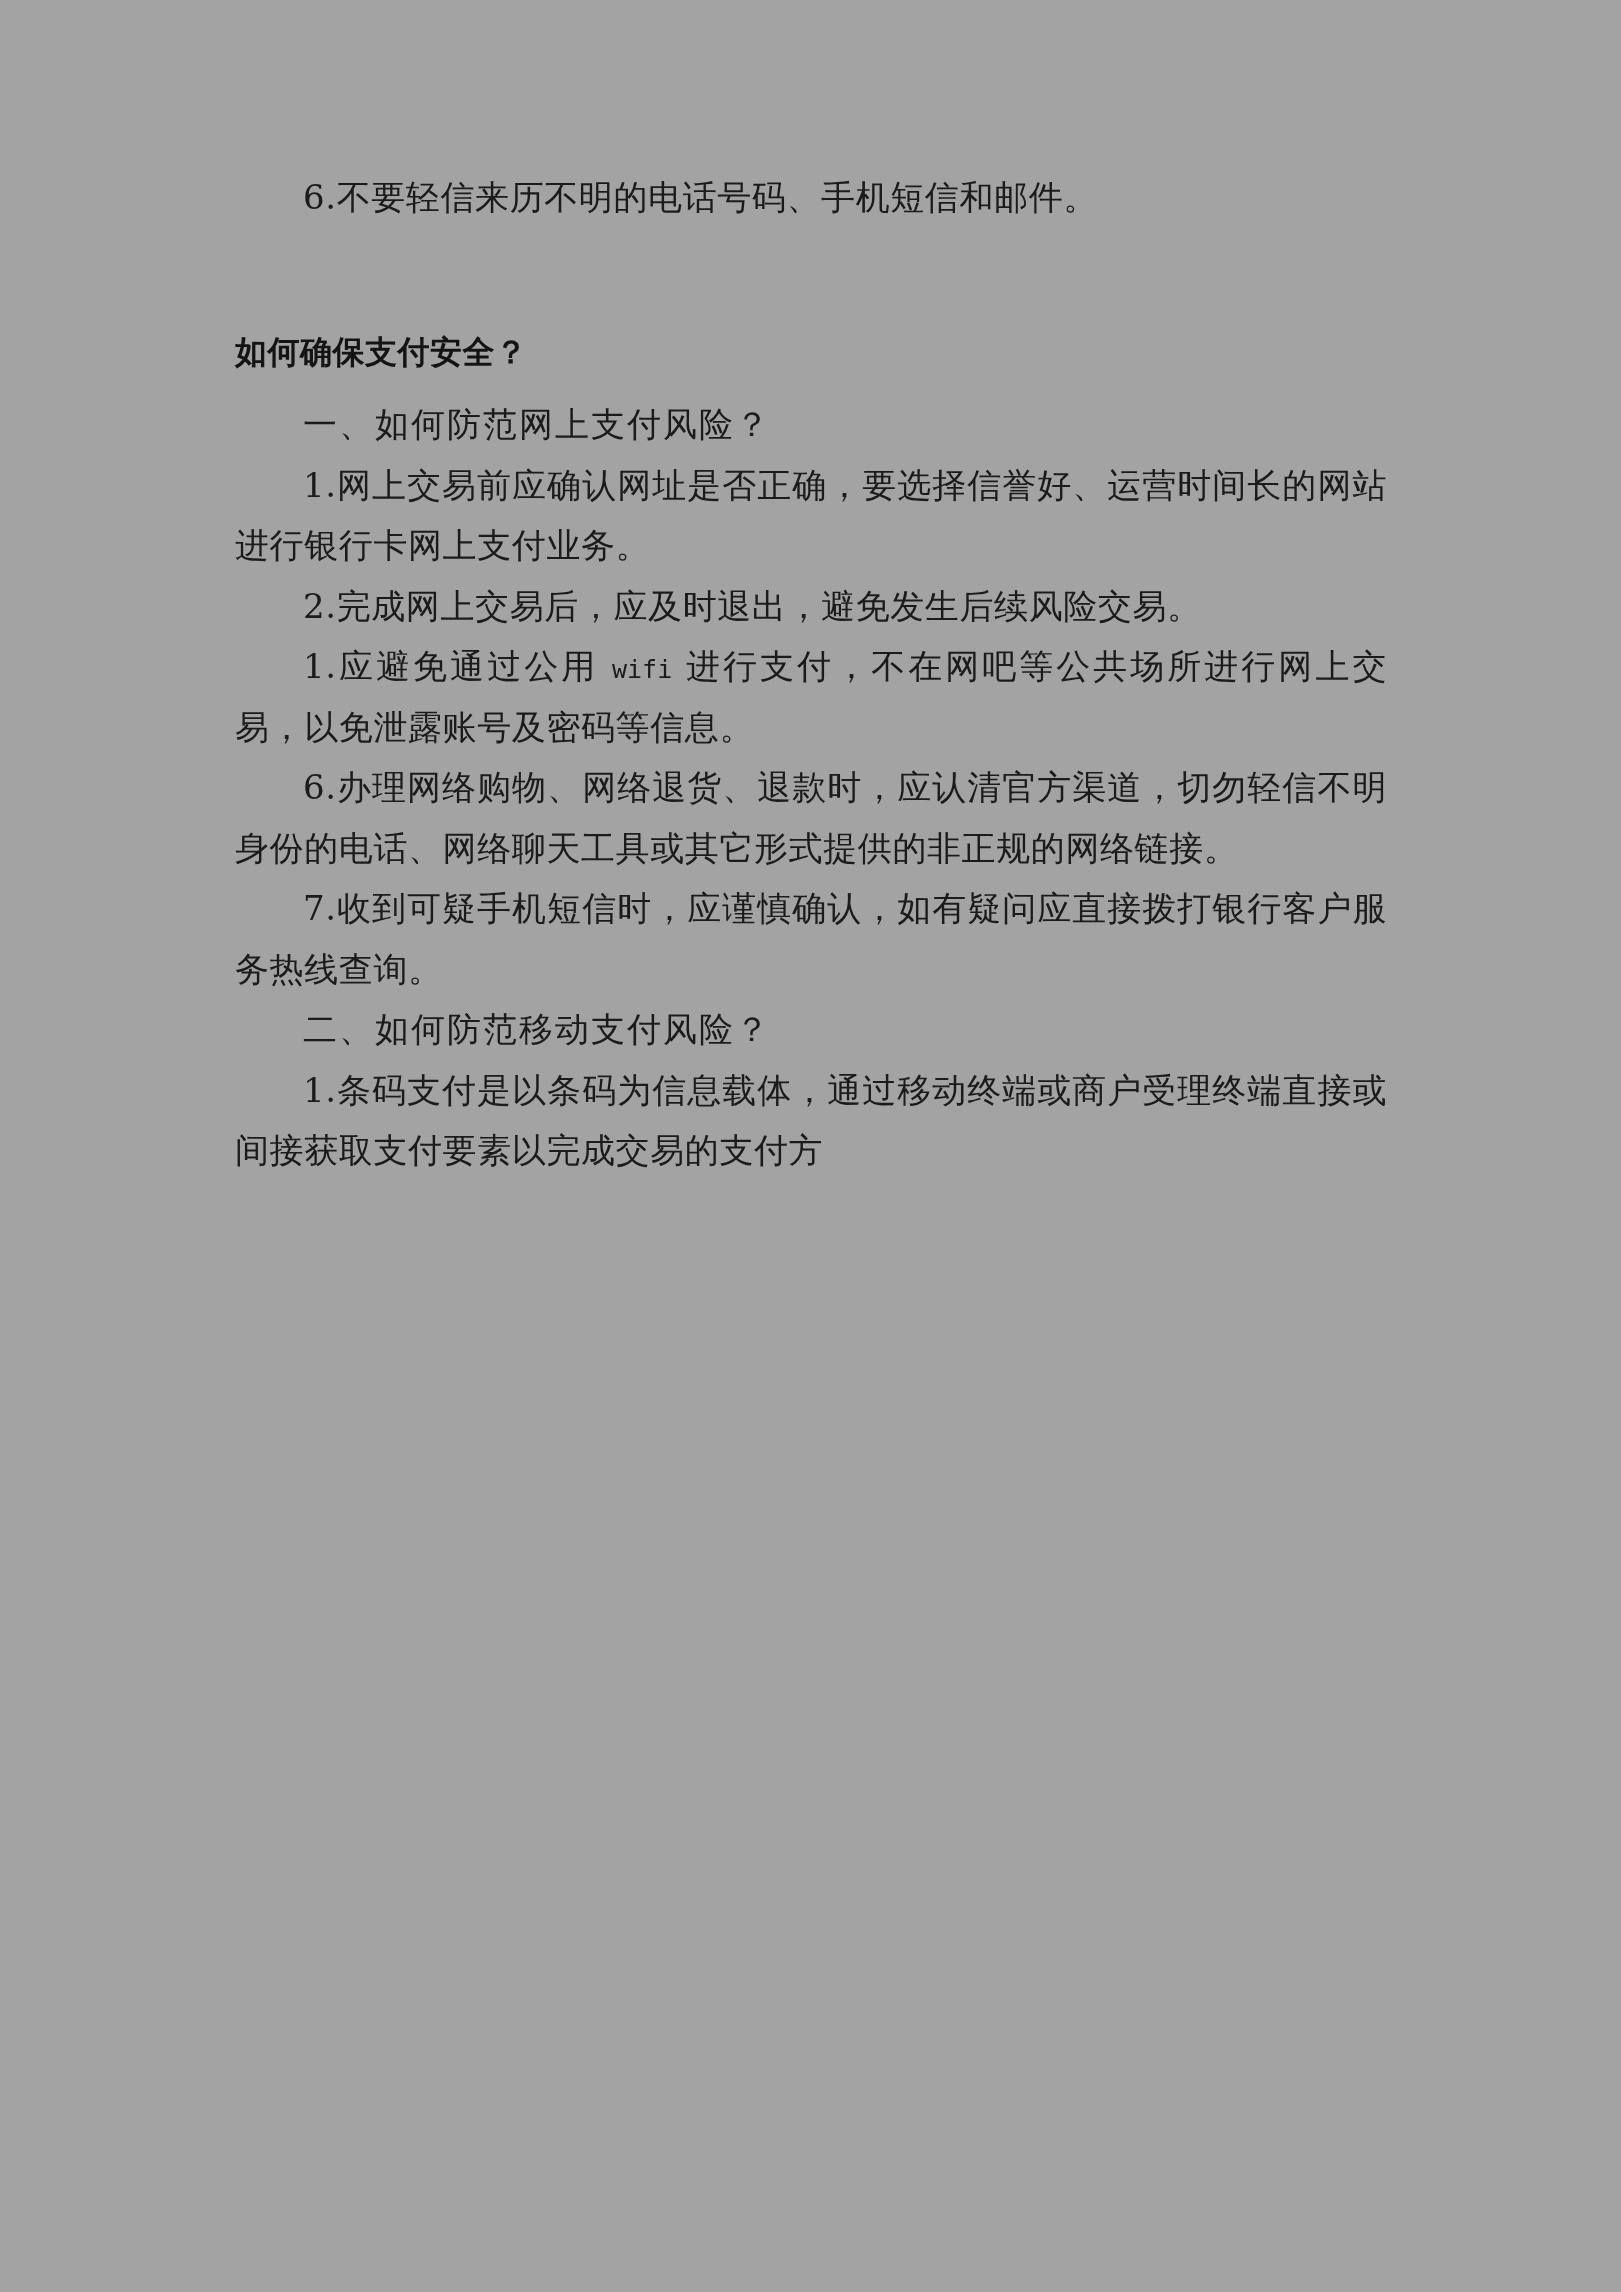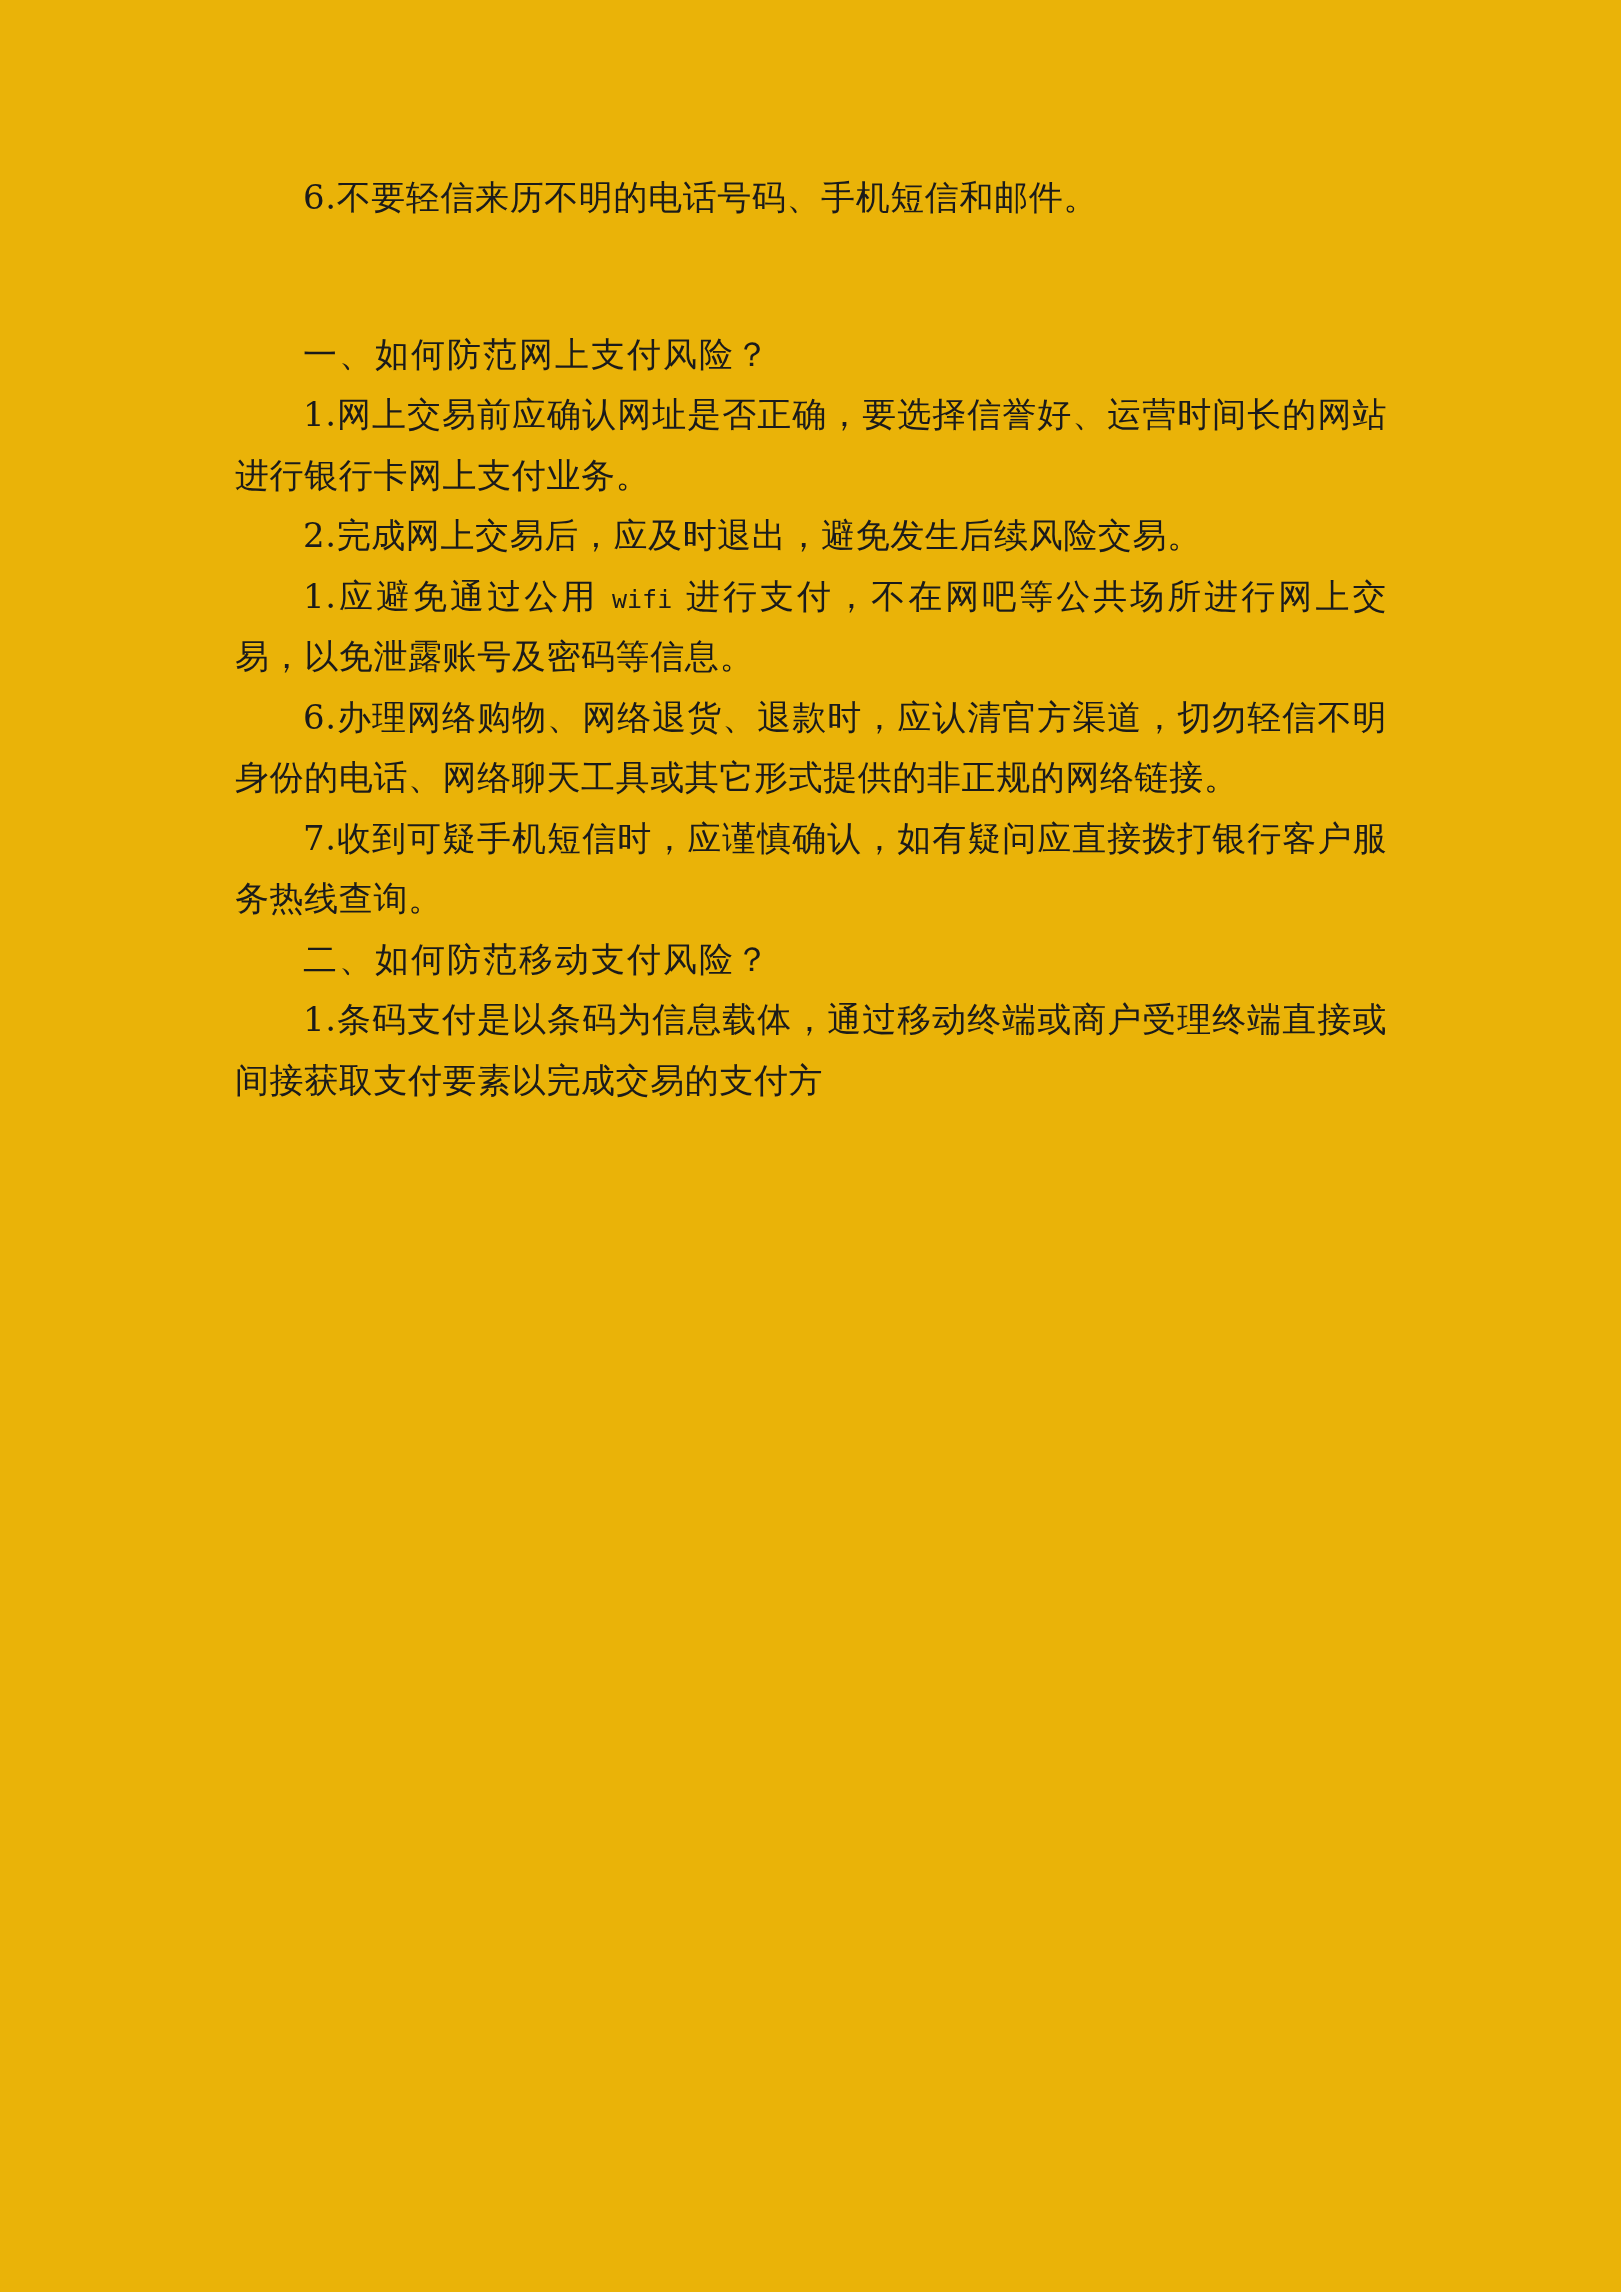--- a/index.html
+++ b/index.html
@@ -5,21 +5,21 @@
   html, body {
     margin: 0;
     padding: 0;
     background: #ffffff;
   }
   .page {
     position: relative;
     width: 1621px;
     height: 2293px;
     margin: 0 auto;
-    background: #eab308;
+    background: #a3a3a3;
     box-sizing: border-box;
     overflow: hidden;
   }
   .content {
     position: absolute;
     left: 235px;
     top: 167px;
     width: 1152px;
   }
   .doc-text {
@@ -61,20 +61,21 @@
 </head>
 <body>
 
 <div class="page">
   <div class="content doc-text">
 
     <p class="para">6.不要轻信来历不明的电话号码、手机短信和邮件。</p>
 
     <div class="spacer-lg"></div>
 
+    <p class="heading">如何确保支付安全？</p>
 
     <p class="para sub-heading">一、如何防范网上支付风险？</p>
 
     <p class="para">1.网上交易前应确认网址是否正确，要选择信誉好、运营时间长的网站进行银行卡网上支付业务。</p>
     <p class="para">2.完成网上交易后，应及时退出，避免发生后续风险交易。</p>
 
     <p class="para"><span>1.应避免通过公用 </span><span class="latin">wifi</span><span> 进行支付，不在网吧等公共场所进行网上交易，以免泄露账号及密码等信息。</span></p>
 
     <p class="para">6.办理网络购物、网络退货、退款时，应认清官方渠道，切勿轻信不明身份的电话、网络聊天工具或其它形式提供的非正规的网络链接。</p>
     <p class="para">7.收到可疑手机短信时，应谨慎确认，如有疑问应直接拨打银行客户服务热线查询。</p>

